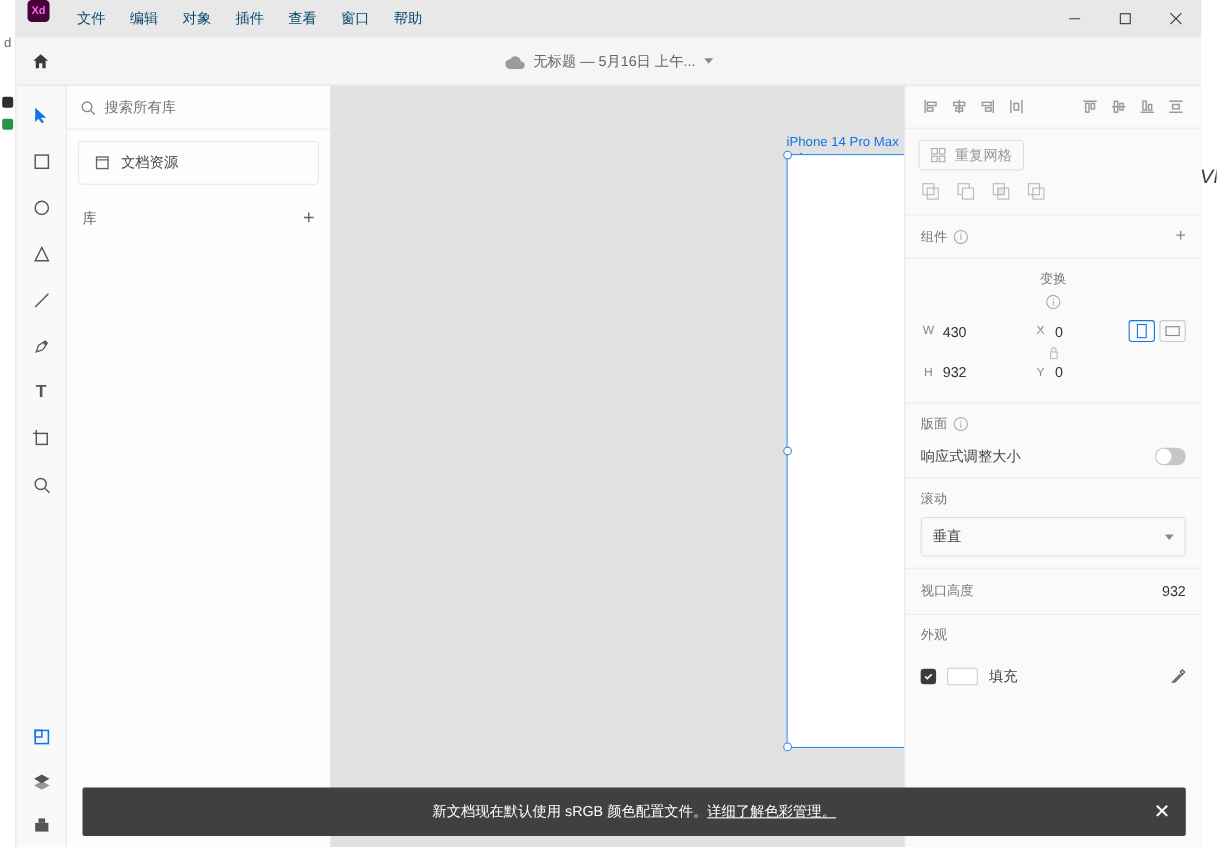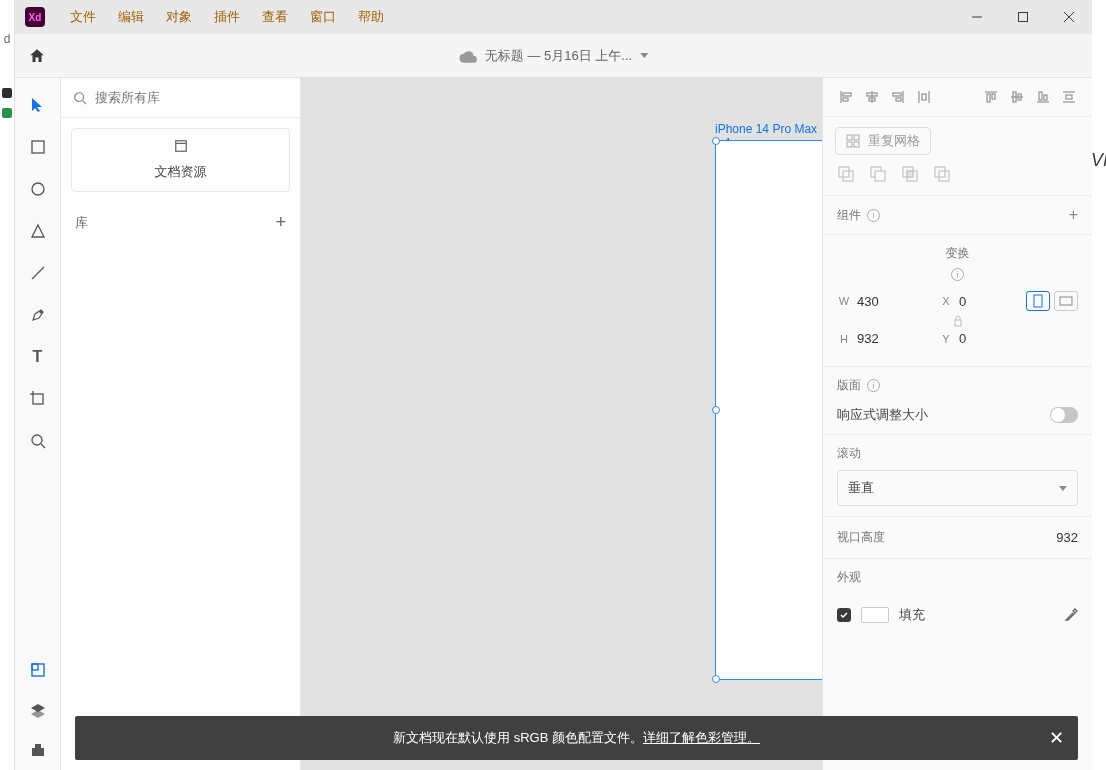--- a/index.html
+++ b/index.html
@@ -7,25 +7,25 @@
   .window { width: 1106px; height: 770px; background: #fff; position: relative; display: flex; flex-direction: column; }
 
   .left-strip { position: absolute; left: 0; top: 0; width: 14px; height: 770px; display: flex; flex-direction: column; align-items: center; background:#fff; }
   .ls-top { font-size:12px; color:#6b6b6b; margin-top:32px; }
   .ls-xd  { width:10px; height:10px; background:#2e2e2e; border-radius:2px; margin-top:42px; }
   .ls-grn { width:10px; height:10px; background:#28924a; border-radius:2px; margin-top:10px; }
 
   .app { position:absolute; left:14px; top:0; width:1078px; height:770px; display:flex; flex-direction:column; background:#f5f5f5; border-left:1px solid #e3e3e3;}
 
   
-  .titlebar { height:34px; background:#e8e8e8; display:flex; align-items:center; position:relative; }
+  .titlebar { height:34px; background:#e8e8e8; display:flex; position:relative; }
   .xd-logo { width:20px; height:20px; background:#470137; border-radius:4px; margin-left:10px; display:flex; align-items:center; justify-content:center; }
   .xd-logo span { color:#ff61f6; font-size:10px; font-weight:700; }
   .menu { display:flex; margin-left:14px; gap:0; }
-  .menu span { padding:0 11px; height:34px; display:flex; align-items:center; color:#a16207; font-size:13px; cursor:default; }
+  .menu span { padding:0 11px; height:34px; display:flex; align-items:center; color:#0c4a6e; font-size:13px; cursor:default; }
   .winctrl { position:absolute; right:0; top:0; display:flex; }
   .winbtn { width:46px; height:34px; display:flex; align-items:center; justify-content:center; color:#3a3a3a; }
   .winbtn svg { width:12px; height:12px; }
 
   
   .tabrow { height:44px; background:#f5f5f5; display:flex; align-items:center; position:relative; border-bottom:1px solid #e3e3e3;}
   .home-icon { width:44px; height:44px; display:flex; align-items:center; justify-content:center; color:#3a3a3a; }
   .tabs { display:flex; margin-left:12px; gap:24px; }
   .tabs span { font-size:14px; color:#888; padding:12px 0; }
   .tabs span.active { color:#222; border-bottom:2px solid #1e1e1e; }
@@ -39,21 +39,21 @@
   .body { flex:1; display:flex; min-height:0;}
   .toolcol { width:46px; background:#f9f9f9; border-right:1px solid #e6e6e6; display:flex; flex-direction:column; align-items:center; padding-top:6px; gap:0;}
   .tbtn { width:46px; height:42px; display:flex; align-items:center; justify-content:center; color:#555; }
   .tbtn.active { color:#1473e6; }
   .tool-spacer { flex:1; }
   .tbtnb { width:46px; height:40px; display:flex; align-items:center; justify-content:center; color:#555; }
 
   .libpanel { width:240px; background:#fdfdfd; border-right:1px solid #e6e6e6; display:flex; flex-direction:column; }
   .lib-search { height:40px; display:flex; align-items:center; padding:0 12px; gap:8px; border-bottom:1px solid #ececec; }
   .lib-search input { border:none; background:transparent; outline:none; flex:1; font-size:13px; color:#333; }
-  .lib-row { display:flex; align-items:center; padding:10px 14px; gap:10px; font-size:13px; color:#444; border:1px solid #e6e6e6; margin:10px; border-radius:4px;flex-direction:column;}
+  .lib-row { display:flex; align-items:center; padding:10px 14px; gap:10px; font-size:13px; color:#444; border:1px solid #e6e6e6; margin:10px; border-radius:4px;}
   .lib-hdr { display:flex; align-items:center; justify-content:space-between; padding:10px 14px; font-size:13px; color:#666;}
 
   .canvas { flex:1; background:#e1e1e1; position:relative; overflow:hidden; }
   .artlabel { position:absolute; left:414px; top:44px; color:#1473e6; font-size:12px; }
   .artboard { position:absolute; left:414px; top:62px; width:252px; height:540px; background:#fff; border:1px solid #2b8ceb; }
   .handle { position:absolute; width:8px; height:8px; background:#fff; border:1px solid #2b8ceb; border-radius:50%; }
 
   .proppanel { width:270px; background:#fafafa; border-left:1px solid #e6e6e6; display:flex; flex-direction:column; overflow:hidden;}
   .align-row { display:flex; padding:8px 12px; gap:4px; border-bottom:1px solid #ececec; }
   .align-row .grp { display:flex; gap:4px; }

